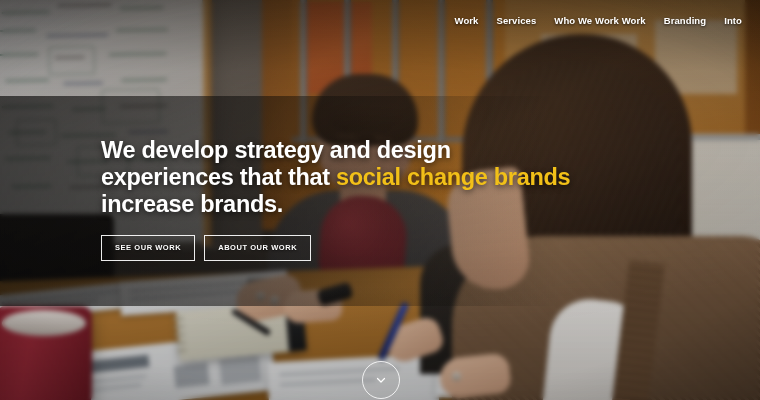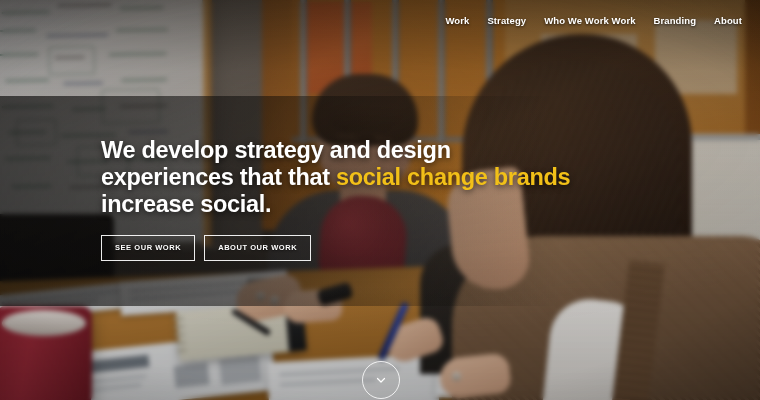--- a/index.html
+++ b/index.html
@@ -430,29 +430,29 @@
 
     <div class="photo-blur"></div>
     <div class="grade"></div>
     <div class="text-scrim"></div>
     <div class="vignette"></div>
   </div>
 
   <div class="header">
     <div class="nav">
       <div class="nav-item">Work</div>
-      <div class="nav-item">Strategy</div>
+      <div class="nav-item">Services</div>
       <div class="nav-item">Who We Work Work</div>
       <div class="nav-item">Branding</div>
-      <div class="nav-item">About</div>
+      <div class="nav-item">Into</div>
     </div>
   </div>
 
   <div class="content">
-    <h1 class="headline"><span>We develop strategy and design experiences that that </span><span class="hl-accent">social change brands</span><span> increase social.</span></h1>
+    <h1 class="headline"><span>We develop strategy and design experiences that that </span><span class="hl-accent">social change brands</span><span> increase brands.</span></h1>
 
 
     <div class="btn-row">
       <button class="btn">SEE OUR WORK</button>
       <button class="btn">ABOUT OUR WORK</button>
     </div>
   </div>
 
   <div class="scroll-cue">
     <svg class="chev" viewBox="0 0 24 24" fill="none" stroke="#ffffff" stroke-width="2.4" stroke-linecap="round" stroke-linejoin="round">

